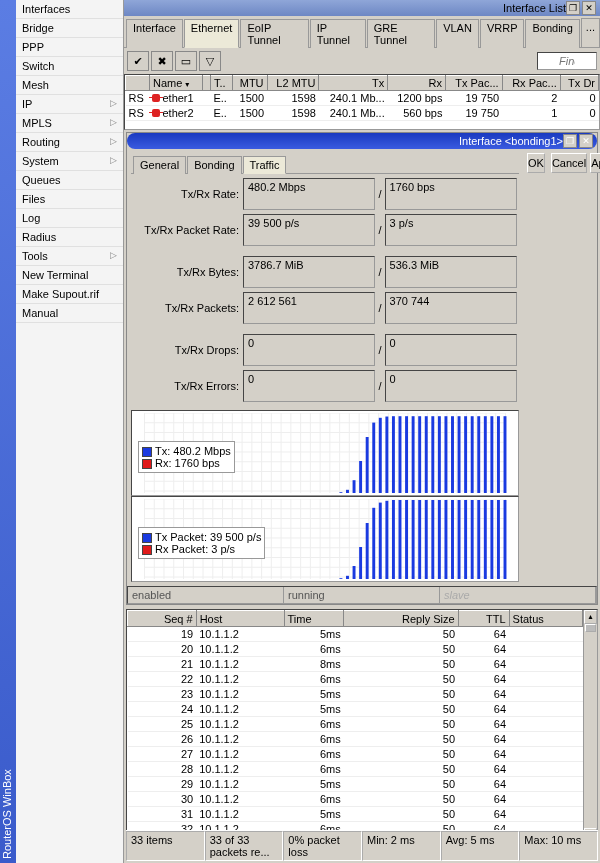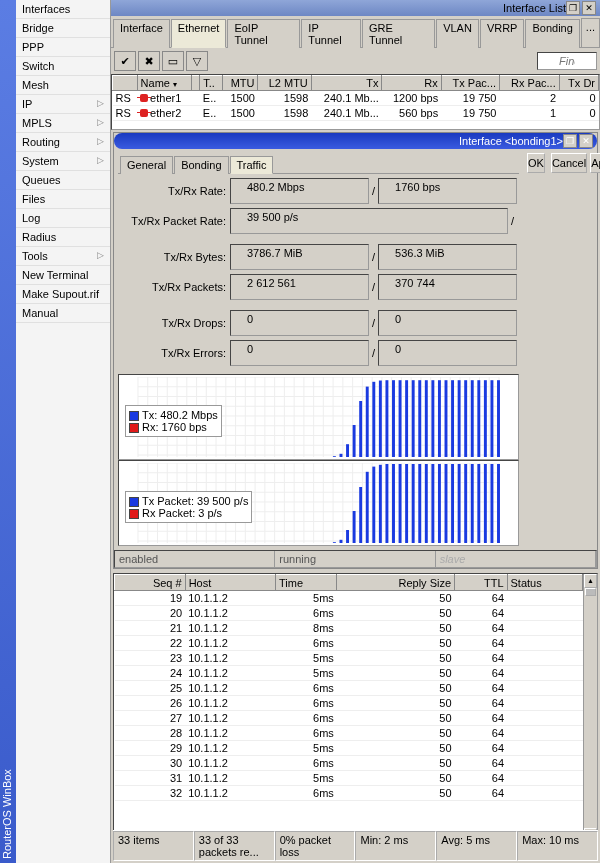--- a/index.html
+++ b/index.html
@@ -1,18 +1,18 @@
 <!DOCTYPE html>
 <html><head>
 <meta charset="utf-8">
 <style>
 * { box-sizing: border-box; margin: 0; padding: 0; font-family: Tahoma, sans-serif; font-size: 11px; }
 body { background: #d4d0c8; width: 600px; height: 863px; overflow: hidden; display: flex; }
 .vbar { width: 16px; background: linear-gradient(#3a5bcb,#5b7de3); writing-mode: vertical-rl; transform: rotate(180deg); color: #fff; text-align: left; padding: 4px 1px; font-size: 11px; }
-.sidebar { width: 95px; background: #f4f4f4; border-right: 1px solid #999; }
+.sidebar { width: 108px; background: #f4f4f4; border-right: 1px solid #999; }
 .sidebar .item { padding: 3px 6px; border-bottom: 1px solid #e0e0e0; cursor: pointer; display: flex; justify-content: space-between; }
 .sidebar .item .arrow { color: #888; font-size: 9px; }
 .main { flex: 1; display: flex; flex-direction: column; background: #d4d0c8; }
 .titlebar { background: linear-gradient(#8fa6d8,#6d87c4); color: #000; padding: 2px 4px; display: flex; justify-content: flex-end; align-items: center; height: 16px; }
 .titlebar.dark { background: linear-gradient(#1a3ac0,#3a5be0); color: #fff; border-radius: 9px; }
 .winbtns { display: flex; gap: 2px; }
 .winbtn { width: 14px; height: 14px; background: #d4d0c8; border: 1px solid #888; display: flex; align-items: center; justify-content: center; font-size: 9px; cursor: pointer; }
 .tabs { display: flex; background: #d4d0c8; border-bottom: 1px solid #999; padding-left: 2px; padding-top: 2px; }
 .tab { padding: 2px 6px; border: 1px solid #999; border-bottom: none; background: #d4d0c8; margin-right: 1px; cursor: pointer; position: relative; top: 1px; }
 .tab.active { background: #ece9d8; border-bottom: 1px solid #ece9d8; }
@@ -25,21 +25,21 @@
 .grid td { padding: 1px 3px; border-bottom: 1px solid #eee; white-space: nowrap; }
 .grid td.r, .grid th.r { text-align: right; }
 .dialog { margin: 2px; border: 1px solid #888; background: #d4d0c8; }
 .dialog-body { display: flex; padding: 4px; gap: 8px; }
 .dialog-main { flex: 1; }
 .btncol { display: flex; flex-direction: row; gap: 3px; width: 66px; }
 .btncol button { height: 20px; border: 1px outset #fff; background: #d4d0c8; cursor: pointer; }
 .stats { padding: 4px 2px; }
 .statrow { display: flex; align-items: center; margin-bottom: 4px; }
 .statrow label { width: 110px; text-align: right; padding-right: 4px; }
-.statrow .val { flex: 1; border: 1px inset #999; background: #d4d0c8; padding: 2px 16px; height: 26px; }
+.statrow .val { flex: 1; border: 1px inset #999; background: #d4d0c8; padding: 2px 4px; height: 32px; }
 .statrow .sep { padding: 0 3px; }
 .chart { border: 1px inset #999; background: #fff; height: 86px; margin: 0 0; position: relative; padding: 2px; }
 .chart .legend { position: absolute; left: 6px; top: 30px; border: 1px solid #999; background: #fff; padding: 3px; font-size: 10px; }
 .chart .legend .sq { display: inline-block; width: 10px; height: 10px; border: 1px solid #444; vertical-align: middle; margin-right: 3px; }
 .chart svg { width: 100%; height: 100%; }
 .statusbar { display: flex; border: 1px inset #999; background: #d4d0c8; }
 .statusbar .cell { flex: 1; padding: 2px 4px; border-right: 1px solid #999; color: #555; }
 .botstatus { display: flex; border-top: 1px solid #fff; background: #d4d0c8; }
 .botstatus .c { border: 1px inset #fff; padding: 2px 4px; flex: 1; }
 .dots-tab { padding: 2px 4px; border: 1px solid #999; border-bottom:none; background:#d4d0c8; cursor:pointer; }
@@ -210,20 +210,21 @@
             <div class="statrow">
               <label>Tx/Rx Rate:</label>
               <div class="val">480.2 Mbps</div>
               <span class="sep">/</span>
               <div class="val">1760 bps</div>
             </div>
             <div class="statrow">
               <label>Tx/Rx Packet Rate:</label>
               <div class="val">39 500 p/s</div>
               <span class="sep">/</span>
+              <div class="val">3 p/s</div>
             </div>
             <div style="height: 6px;"></div>
             <div class="statrow">
               <label>Tx/Rx Bytes:</label>
               <div class="val">3786.7 MiB</div>
               <span class="sep">/</span>
               <div class="val">536.3 MiB</div>
             </div>
             <div class="statrow">
               <label>Tx/Rx Packets:</label>

